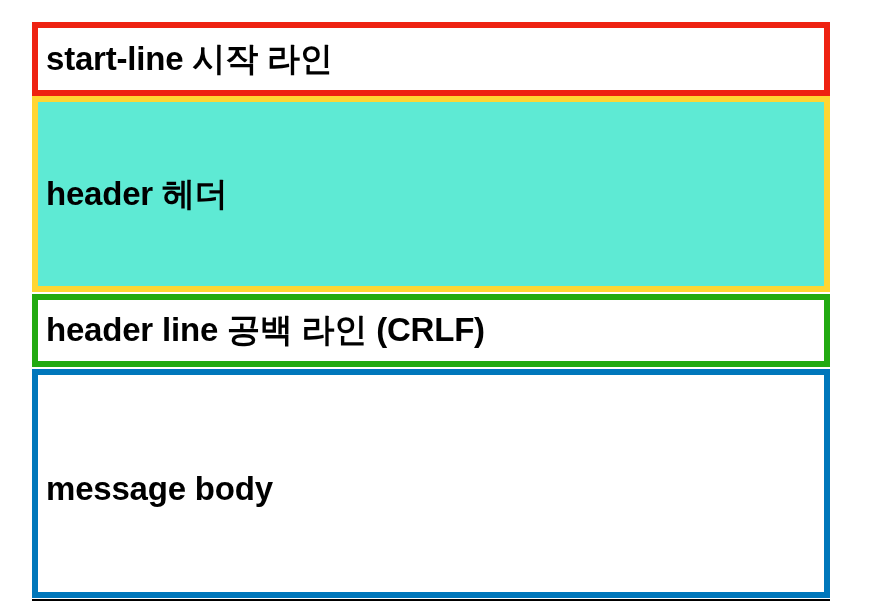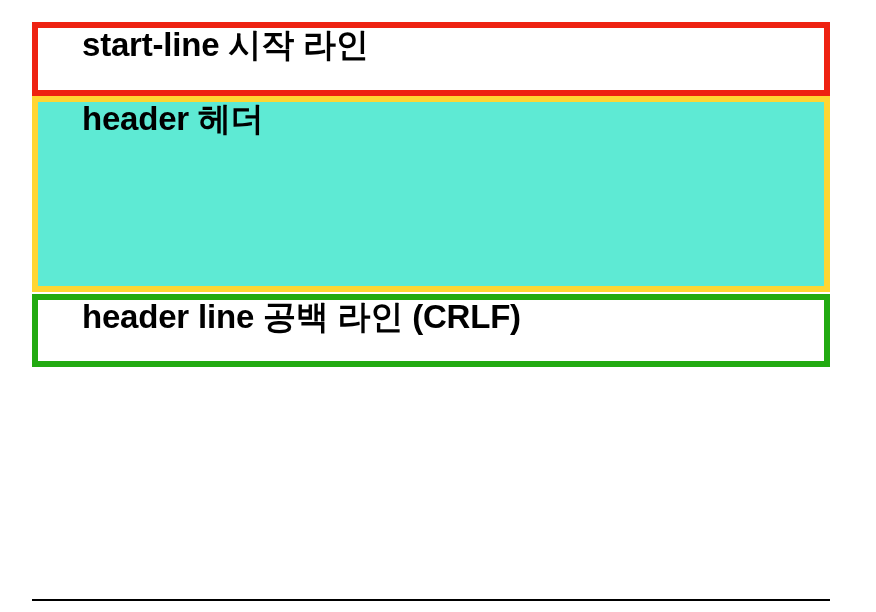--- a/index.html
+++ b/index.html
@@ -20,21 +20,21 @@
     height: 612px;
     background: #ffffff;
   }
 
   .msg-box {
     position: absolute;
     box-sizing: border-box;
     background: #ffffff;
     border-style: solid;
     display: flex;
-    padding-left: 36px;
+    align-items: center;
   }
 
   .msg-label {
     font-weight: bold;
     font-size: 33px;
     line-height: 1.05;
     color: #000000;
     letter-spacing: -0.2px;
     white-space: nowrap;
     padding-left: 8px;
@@ -104,16 +104,19 @@
   </div>
 
   <div class="msg-box" id="box-header" style="border-color: rgb(255, 214, 51); background: #5eead4;">
     <span class="msg-label">header 헤더</span>
   </div>
 
   <div class="msg-box" id="box-empty-line" style="border-color: rgb(34, 170, 17); background: rgb(255, 255, 255);">
     <span class="msg-label">header line 공백 라인 (CRLF)</span>
   </div>
 
+  <div class="msg-box" id="box-message-body" style="border-color: rgb(0, 119, 187); background: rgb(255, 255, 255);">
+    <span class="msg-label">message body</span>
+  </div>
 
   <div id="baseline-rule" style="background: rgb(0, 0, 0);"></div>
 
 </div>
 
 </body></html>

